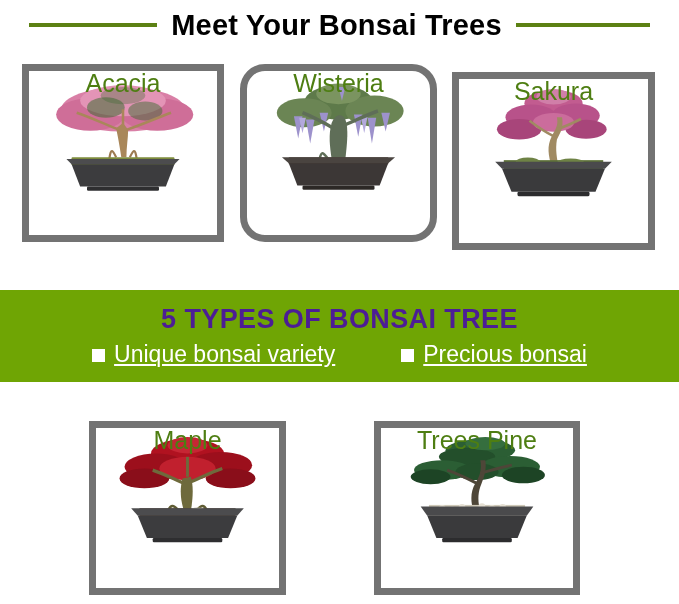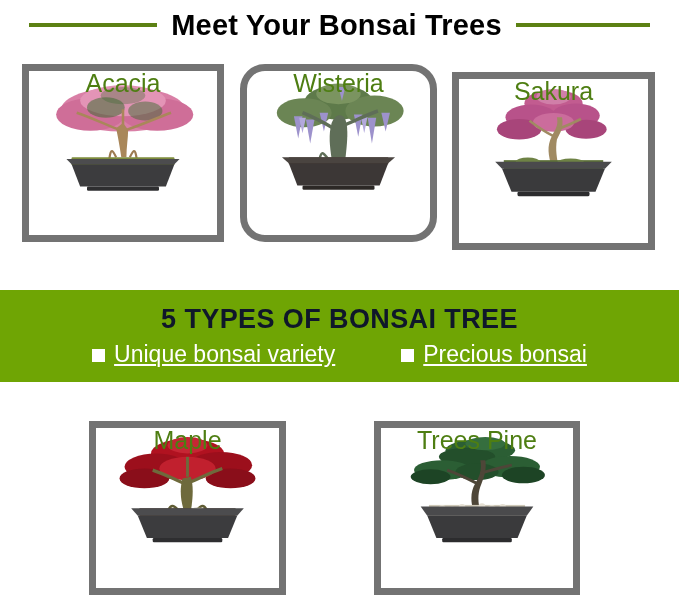--- a/index.html
+++ b/index.html
@@ -48,21 +48,21 @@
   .card-maple    { left:89px;  top:421px; width:197px; height:174px; }
   .card-pine     { left:374px; top:421px; width:206px; height:174px; }
 
   
   .banner {
     position:absolute; left:0; top:290px; width:679px; height:92px;
     background:#6FA504;
     display:flex; flex-direction:column; align-items:center; justify-content:center;
   }
   .banner-title {
-    font-size:27px; font-weight:700; color:#0f172a;
+    font-size:27px; font-weight:700; color:#4c1d95;
     letter-spacing:.4px; line-height:1; margin-bottom:10px; white-space:nowrap;
   }
   .banner-bullets {
     width:100%; display:flex; justify-content:center; gap:66px;
     padding:0 30px;
   }
   .bullet { display:flex; align-items:center; gap:9px; }
   .bullet-mark {
     width:13px; height:13px; background:#ffffff; flex:0 0 auto;
     position:relative; top:1px;

